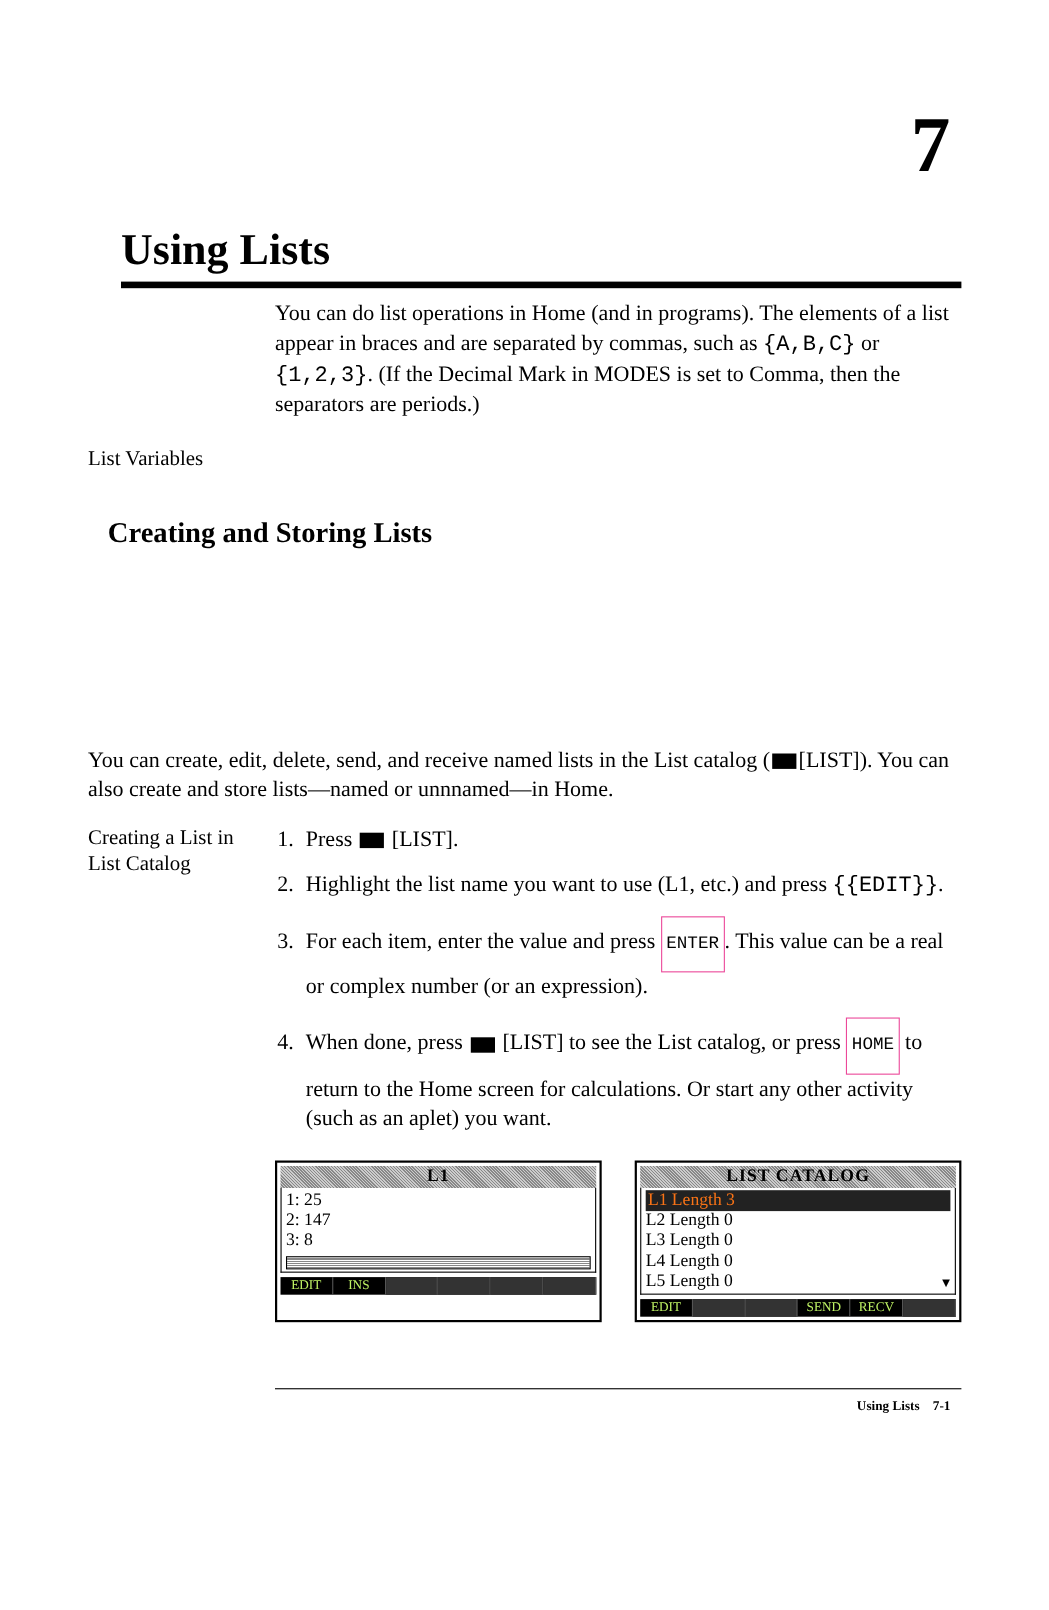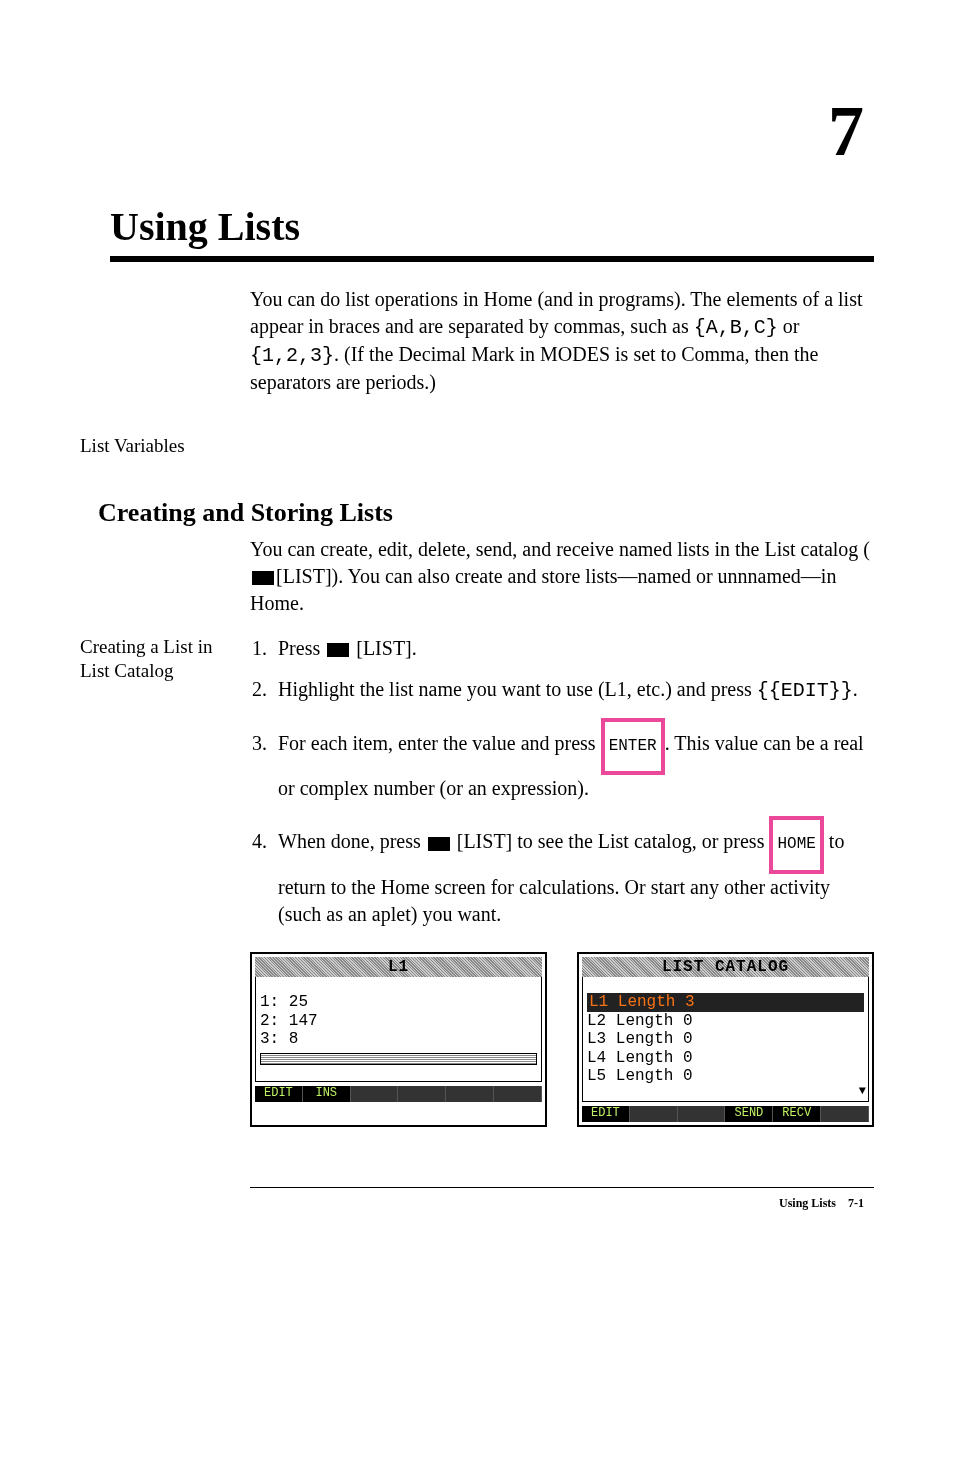--- a/index.html
+++ b/index.html
@@ -23,21 +23,21 @@
   }
   h1.title {
     font-size: 40px;
     font-weight: 700;
     margin: 30px 0 0 30px;
     padding-bottom: 6px;
     border-bottom: 6px solid #000;
   }
   .section {
     display: flex;
-    margin-top: 24px;
+    margin-top: 10px;
   }
   .sidehead {
     width: 170px;
     flex: 0 0 170px;
     font-weight: 400;
     font-size: 19px;
     padding-right: 10px;
     box-sizing: border-box;
     line-height: 1.25;
   }
@@ -52,53 +52,53 @@
     font-weight: 700;
     margin: 40px 0 8px 18px;
   }
   .mono { font-family: "Courier New", monospace; }
   .keyshift {
     display:inline-block; width:22px; height:14px;
     background:#000; vertical-align:middle; margin:0 2px;
   }
   .keybox {
     display:inline-block;
-    border:4px solid #ec4899;
+    border:1px solid #ec4899;
     padding:16px 4px;
     font-family:"Courier New",monospace;
     font-size:16px;
     line-height:1.1;
     vertical-align:baseline;
   }
   ol.steps {
     margin: 0; padding: 0 0 0 22px;
     font-size: 20px; line-height: 1.35;
   }
   ol.steps li { margin-bottom: 14px; padding-left: 6px; }
 
   .screens {
     display:flex; gap:30px; margin-top:10px; margin-left:170px;
   }
   .screen {
     width: 302px; box-sizing:border-box;
     border:2px solid #000;
-    font-family:Liberation Mono, monospace;
+    font-family:Liberation Serif, serif;
     font-size:16px; line-height:1.15;
     background:#fff;
     padding:3px;
   }
   .scr-title {
     background: repeating-linear-gradient(45deg,#888,#888 1px,#ccc 1px,#ccc 2px);
     color:#000; text-align:center; font-weight:bold;
     letter-spacing:1px;
     padding:1px 0;
   }
   .scr-body {
     border:1px solid #000; border-top:none;
-    padding:16px 4px;
+    padding:2px 4px;
     min-height:70px;
     position:relative;
   }
   .scr-line { white-space:pre; }
   .scr-sel {
     background:#222; color:#f97316;
     padding:0 2px; display:inline-block; width:100%;
     box-sizing:border-box;
   }
   .scr-input {
@@ -147,21 +147,21 @@
       </p>
     </div>
   </div>
 
   <div class="section">
     <div class="sidehead">List Variables</div>
   </div>
 
   <h2 class="subtitle">Creating and Storing Lists</h2>
 
-  <div class="section" style="margin-top:8px;">
+  <div class="section" style="margin-top:8px;flex-direction:column;">
     <div class="sidehead"></div>
     <div class="bodytext">
       <p>
         <span>You can create, edit, delete, send, and receive named lists in the List catalog (</span><span class="keyshift"></span><span>[LIST]</span><span>). You can also create and store lists—named or unnnamed—in Home.</span>
       </p>
     </div>
   </div>
 
   <div class="section" style="margin-top:4px;">
     <div class="sidehead">Creating a List in List Catalog</div>

